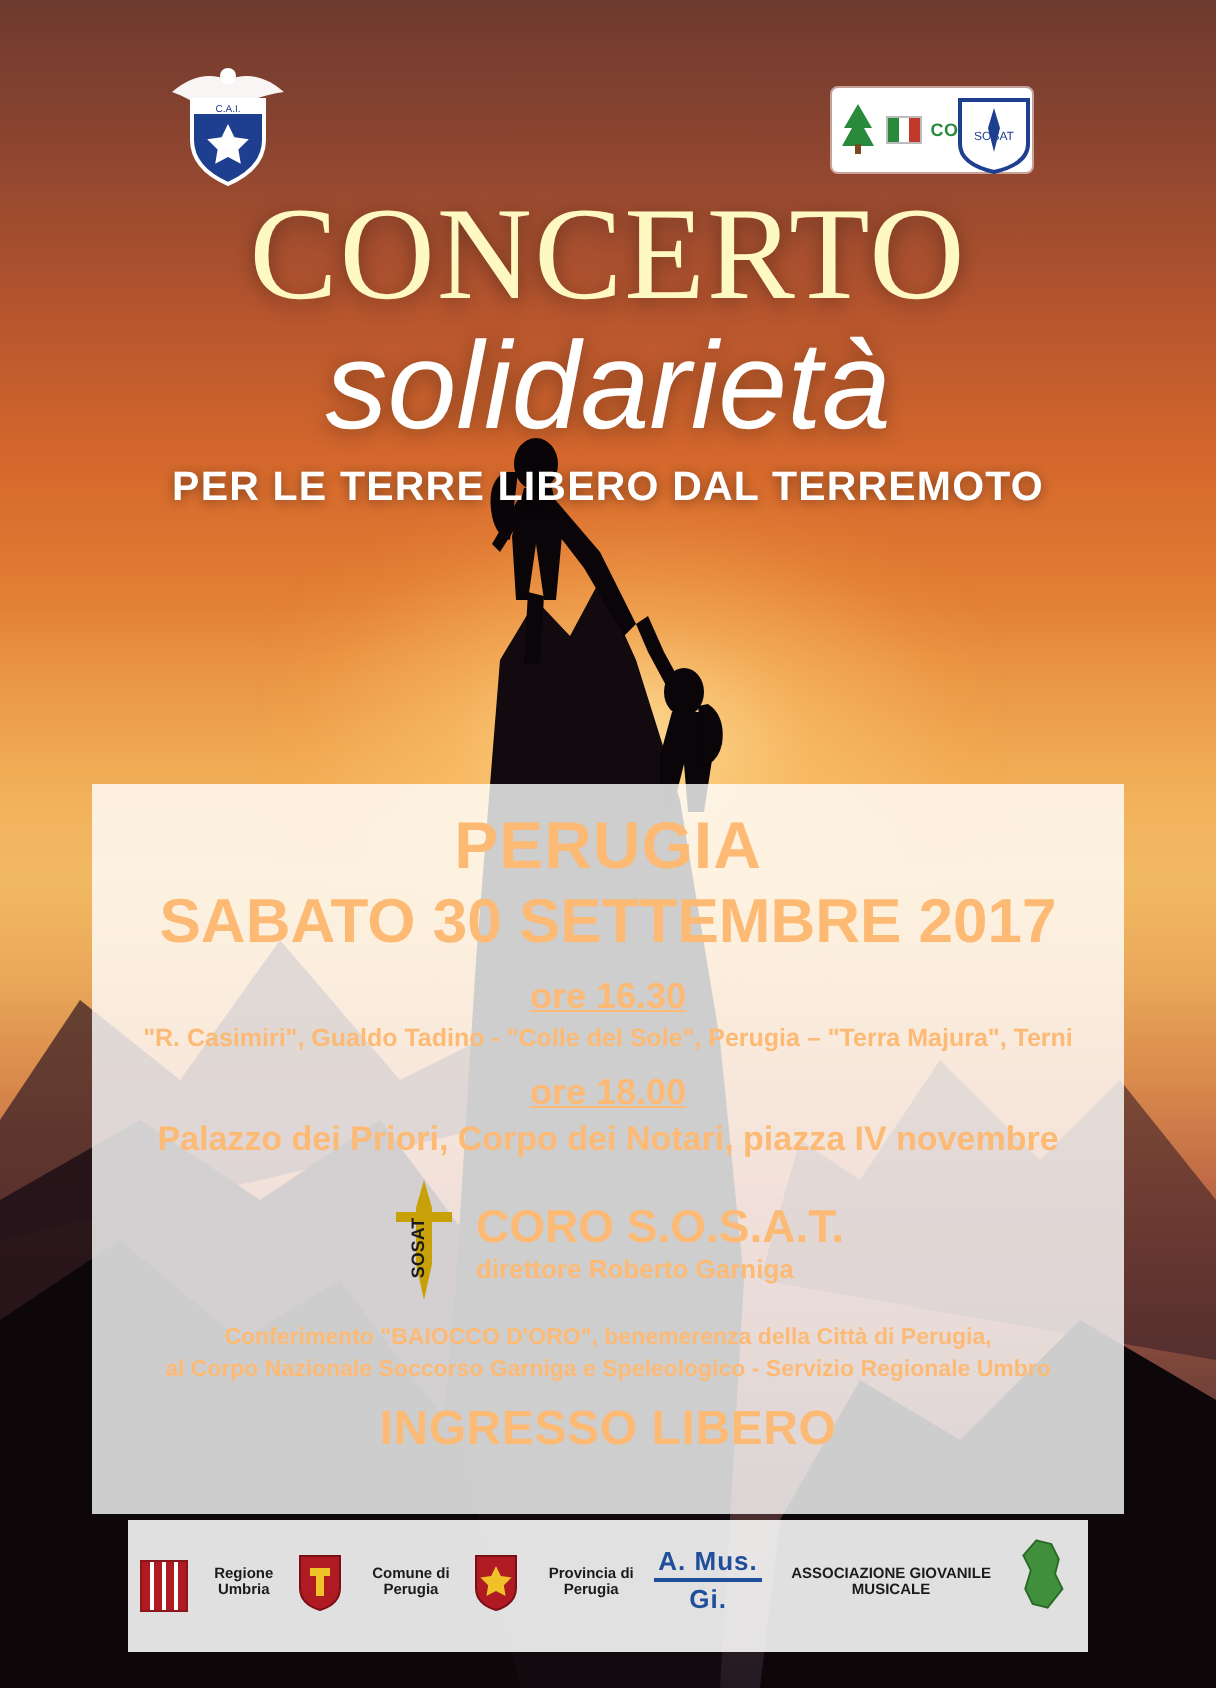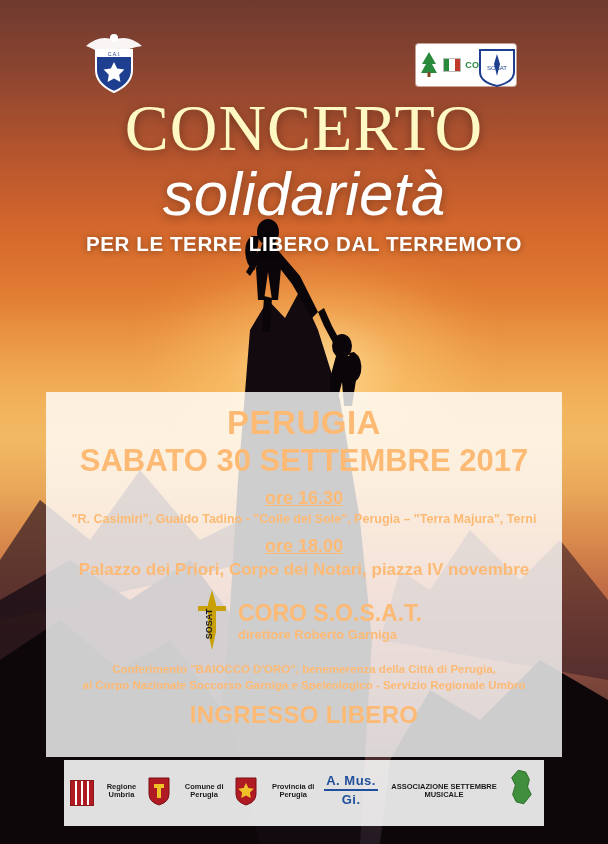--- a/index.html
+++ b/index.html
@@ -343,21 +343,21 @@
     </div>
 
     <div class="sp">
       <div class="sp-mark">
         <div class="amusgi">
           <div class="amusgi-top">A.    Mus.</div>
           <div class="amusgi-line"></div>
           <div class="amusgi-top">Gi.</div>
         </div>
       </div>
-      <div class="sp-label">ASSOCIAZIONE SETTEMBRE MUSICALE</div>
+      <div class="sp-label">ASSOCIAZIONE GIOVANILE MUSICALE</div>
     </div>
 
     <div class="sp">
       <div class="sp-mark">
         <svg viewBox="0 0 30 40" width="28" height="38">
           <path d="M12,2 L20,4 L24,12 L22,20 L26,28 L18,38 L10,36 L6,28 L9,18 L5,10 Z" fill="#3f8f3c" stroke="#2a6a28" stroke-width="1"></path>
         </svg>
       </div>
       <div class="sp-label"></div>
     </div>

